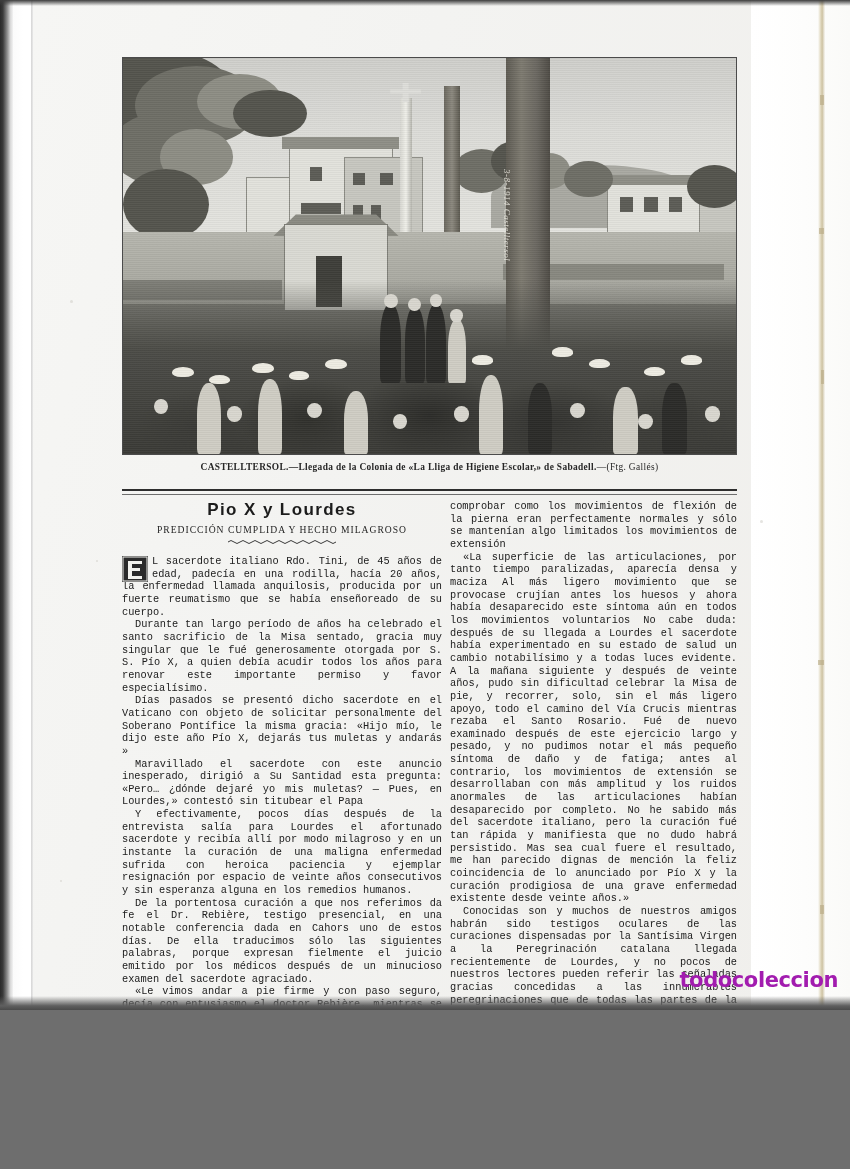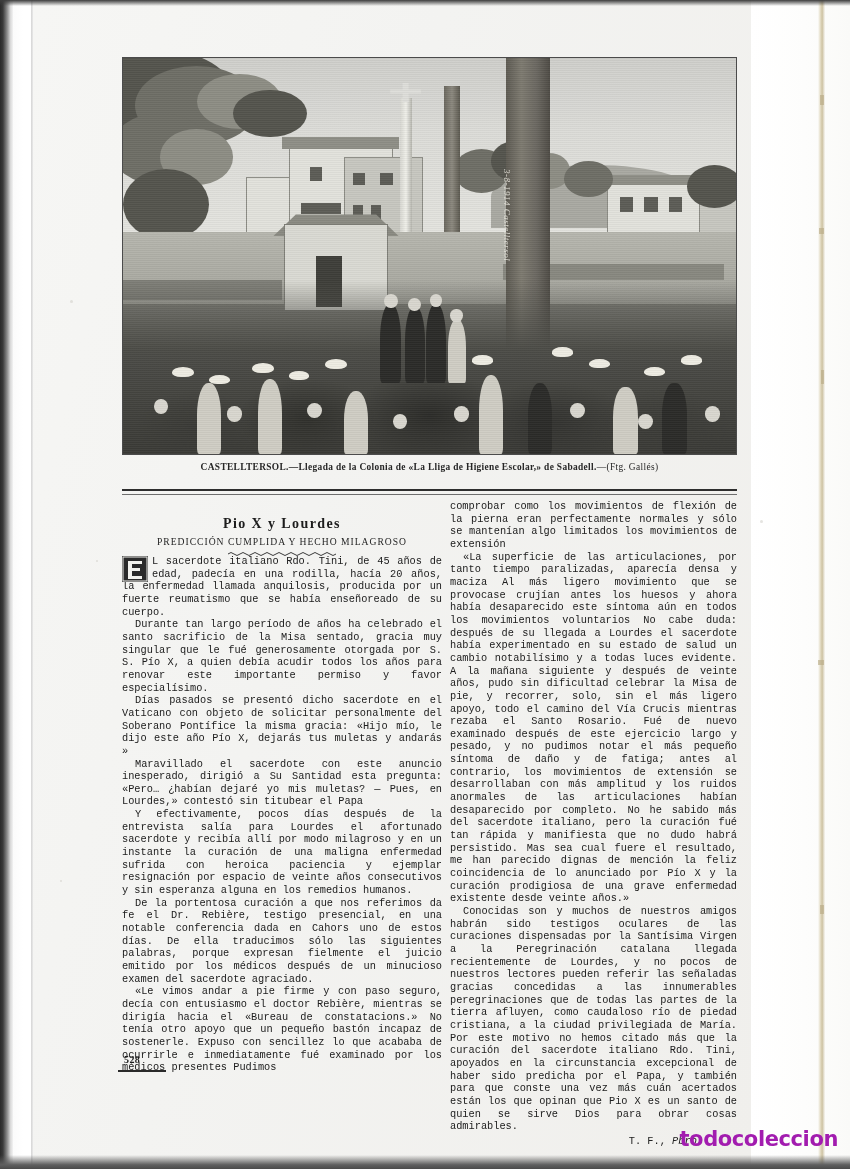--- a/index.html
+++ b/index.html
@@ -11,21 +11,21 @@
     width: 850px;
     height: 1169px;
     overflow: hidden;
     font-family: "Liberation Serif", serif;
   }
 
   
   #scan {
     position: relative;
     width: 850px;
-    height: 1169px;
+    height: 1010px;
     background: #ffffff;
     overflow: hidden;
   }
 
   
   .scan-edge-left {
     position: absolute;
     left: 0; top: 0;
     width: 13px; height: 1169px;
     background: linear-gradient(to right,
@@ -216,24 +216,24 @@
     border-top:2px solid #2e2e2e;
     border-bottom:1px solid #6e6e6e;
   }
 
   
   .headline {
     position:absolute; left:122px; top:500px; width:320px;
     z-index:4; text-align:center;
   }
   .headline .h1 {
-    font-family:Liberation Serif, serif;
-    font-size: 14px; font-weight:bold; color:#1c1c1c;
+    font-family:Liberation Sans, sans-serif;
+    font-size: 17px; font-weight:bold; color:#1c1c1c;
     letter-spacing: 1.4px;
-    margin: 16px 0 4px 0;
+    margin: 0 0 4px 0;
   }
   .headline .h2 {
     font-family:"Liberation Serif", serif;
     font-size: 9.6px; color:#242424;
     letter-spacing: 1.0px;
     margin: 0 0 3px 0;
   }
   .squiggle {
     display:block;
     margin: 3px auto 0 auto;
@@ -440,21 +440,21 @@
       <span class="dropcap">
         <svg width="26" height="26" viewBox="0 0 26 26">
           <rect x="0" y="0" width="26" height="26" fill="#2a2a2a"></rect>
           <rect x="1" y="1" width="24" height="24" fill="none" stroke="#f2f2ee" stroke-width="1"></rect>
           <path d="M6 5 h14 v3 h-10 v4 h8 v3 h-8 v5 h10 v3 h-14 z" fill="#f2f2ee"></path>
         </svg>
       </span><span>L sacerdote italiano Rdo. Tini, de 45 años de edad, padecía en una rodilla, hacía 20 años, la enfermedad llamada anquilosis, producida por un fuerte reumatismo que se había enseñoreado de su cuerpo.</span>
     </p>
     <p>Durante tan largo período de años ha celebrado el santo sacrificio de la Misa sentado, gracia muy singular que le fué generosamente otorgada por S. S. Pío X, a quien debía acudir todos los años para renovar este importante permiso y favor especialísimo.</p>
     <p>Días pasados se presentó dicho sacerdote en el Vaticano con objeto de solicitar personalmente del Soberano Pontífice la misma gracia: «Hijo mío, le dijo este año Pío X, dejarás tus muletas y andarás »</p>
-    <p>Maravillado el sacerdote con este anuncio inesperado, dirigió a Su Santidad esta pregunta: «Pero… ¿habían dejaré yo mis muletas? — Pues, en Lourdes,» contestó sin titubear el Papa</p>
+    <p>Maravillado el sacerdote con este anuncio inesperado, dirigió a Su Santidad esta pregunta: «Pero… ¿dónde dejaré yo mis muletas? — Pues, en Lourdes,» contestó sin titubear el Papa</p>
     <p>Y efectivamente, pocos días después de la entrevista salía para Lourdes el afortunado sacerdote y recibía allí por modo milagroso y en un instante la curación de una maligna enfermedad sufrida con heroica paciencia y ejemplar resignación por espacio de veinte años consecutivos y sin esperanza alguna en los remedios humanos.</p>
     <p>De la portentosa  curación a que nos referimos da fe el Dr. Rebière, testigo presencial, en una notable conferencia dada en Cahors uno de estos días. De ella traducimos sólo las siguientes palabras, porque expresan fielmente el juicio emitido por los médicos después de un minucioso examen del sacerdote agraciado.</p>
     <p>«Le vimos andar a pie firme y con paso seguro, decía con entusiasmo el doctor Rebière, mientras se dirigía hacia el «Bureau de constatacions.» No tenía otro apoyo que un pequeño bastón incapaz de sostenerle. Expuso con sencillez lo que acababa de ocurrirle e inmediatamente fué examinado por los médicos presentes  Pudimos</p>
   </div>
 
   <div class="col" id="col2">
     <p class="noind">comprobar como los movimientos de flexión de la pierna eran perfectamente normales y sólo se mantenían algo limitados los movimientos de extensión</p>
     <p>«La superficie de las articulaciones, por tanto tiempo paralizadas, aparecía densa y maciza  Al más ligero movimiento que se provocase crujían antes los huesos y ahora había desaparecido este síntoma aún en todos los movimientos voluntarios  No cabe duda: después de su llegada a Lourdes el sacerdote había  experimentado en su estado de salud un cambio notabilísimo y a todas luces evidente. A la mañana siguiente y después de veinte años, pudo sin dificultad  celebrar la Misa de pie,  y recorrer, solo, sin el más ligero apoyo, todo el camino del Vía Crucis mientras rezaba  el Santo  Rosario. Fué de nuevo examinado después de este ejercicio largo  y pesado, y no pudimos notar  el más  pequeño  síntoma de daño y de fatiga; antes al contrario, los movimientos de extensión se desarrollaban con más amplitud y los ruidos anormales de las articulaciones habían desaparecido por completo. No he sabido más del sacerdote italiano, pero la curación fué tan rápida y manifiesta  que no dudo habrá persistido. Mas sea cual fuere el resultado,  me han parecido  dignas  de  mención  la  feliz  coincidencia de lo anunciado por Pío  X y la  curación prodigiosa de una grave enfermedad existente desde veinte años.»</p>
     <p>Conocidas son y muchos de nuestros amigos habrán sido testigos oculares de las curaciones dispensadas por la Santísima Virgen a la Peregrinación catalana  llegada recientemente de Lourdes, y no pocos  de  nuestros lectores pueden referir las señaladas gracias concedidas a las innumerables peregrinaciones que de todas las partes de la tierra afluyen, como caudaloso río de piedad  cristiana, a la ciudad privilegiada de María. Por este motivo no hemos citado más que la curación  del  sacerdote italiano Rdo. Tini, apoyados  en  la  circunstancia excepcional de haber sido predicha por el Papa, y también para que conste una vez más  cuán  acertados  están  los  que opinan que Pio X es un santo de quien se sirve Dios para obrar cosas admirables.</p>
     <p class="sig"><span>T. F., </span><i>Pbro.</i></p>

